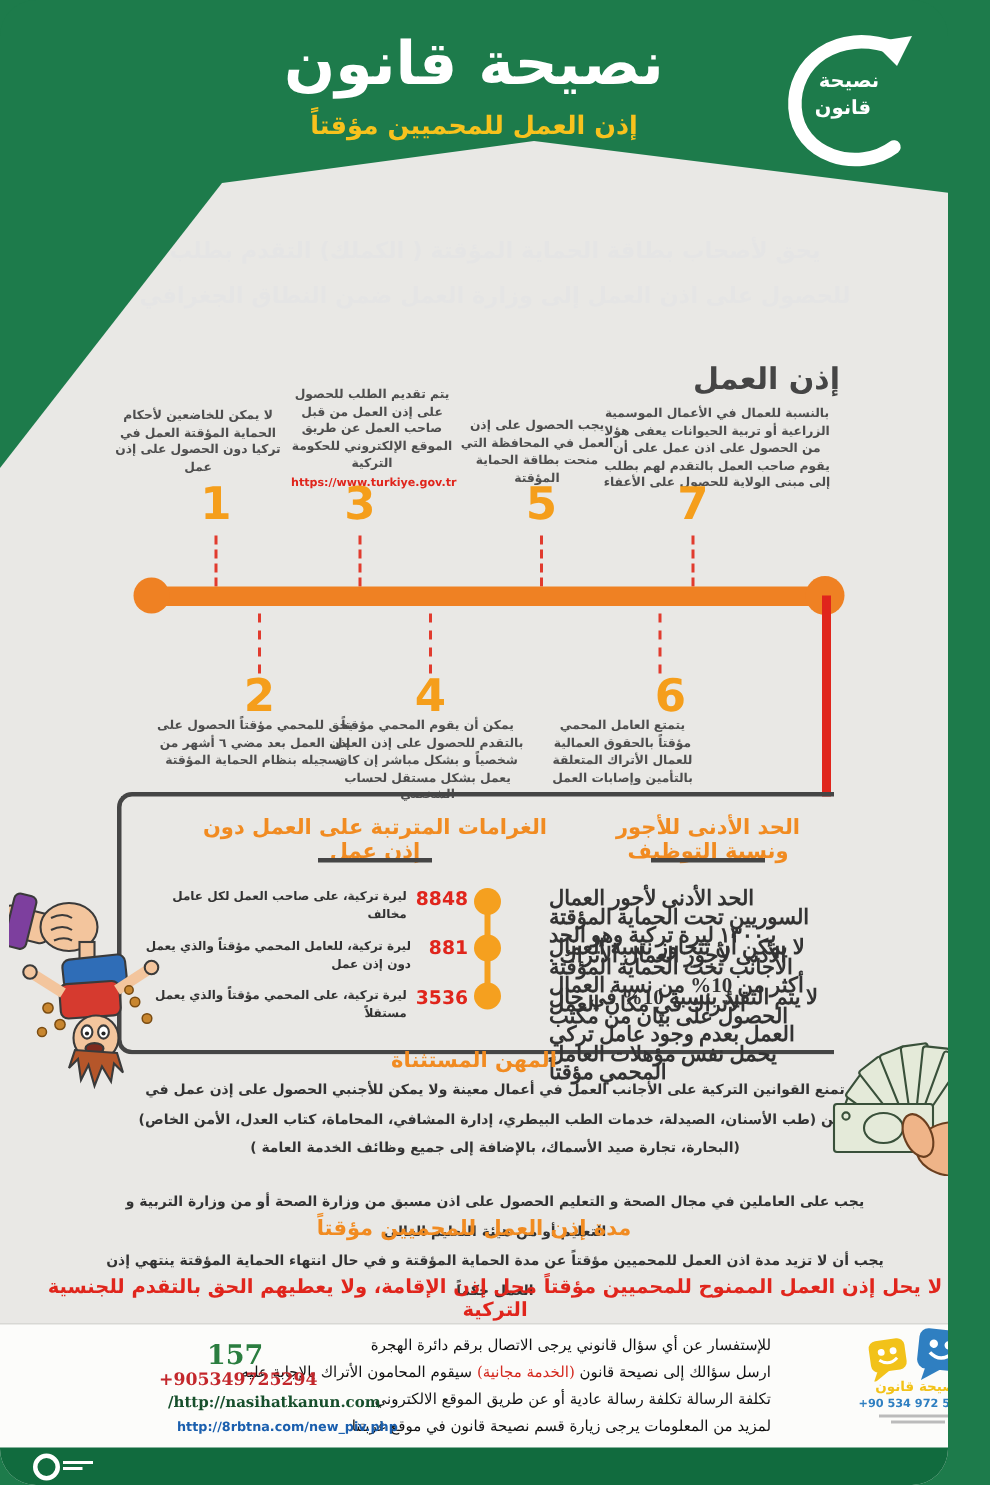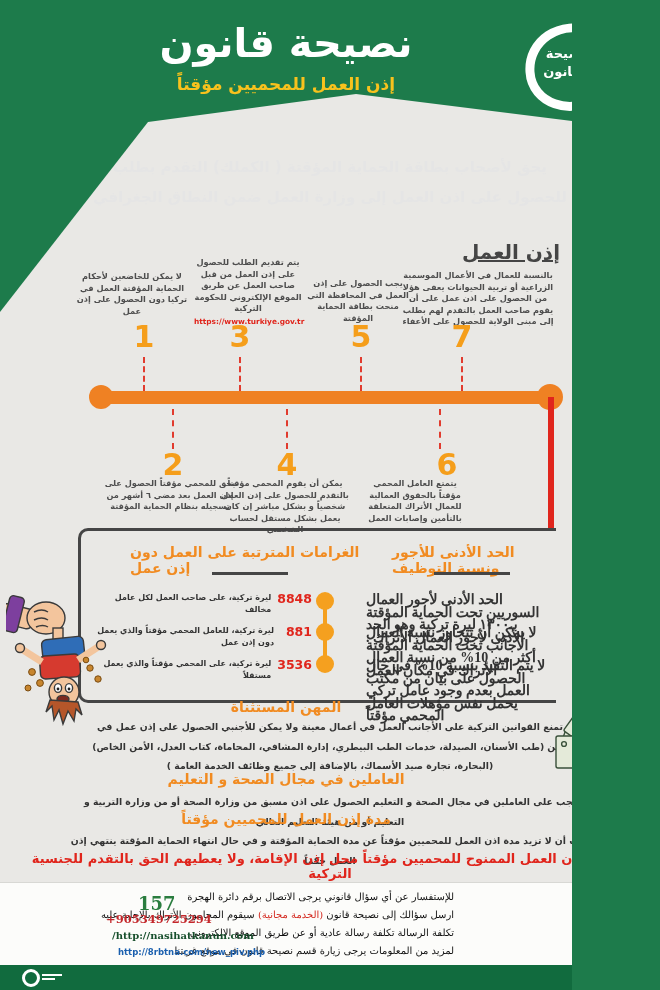--- a/index.html
+++ b/index.html
@@ -1,37 +1,37 @@
 <!DOCTYPE html>
 <html lang="ar"><head>
 <meta charset="utf-8">
 <style>
   html,body{margin:0;padding:0;background:#1d7b4b;}
-  #poster{position:relative;width:572px;height:990px;overflow:hidden;background:#1d7b4b;
-          font-family:"DejaVu Sans",sans-serif;}
+  #poster{position:relative;width:632px;height:990px;overflow:hidden;background:#1d7b4b;
+          font-family:"DejaVu Sans",sans-serif;border-radius:24px;}
   .abs{position:absolute;}
   #paper{position:absolute;inset:0;background:#e9e8e5;
          clip-path:polygon(0px 312px,148px 122px,356px 94px,660px 132px,660px 990px,0px 990px);
          filter:drop-shadow(0 0 5px rgba(0,0,0,.30));}
   .hdr-title{left:0;right:0;top:20px;text-align:center;color:#fff;font-size:40px;font-weight:bold;}
   .hdr-sub{left:0;right:0;top:74px;text-align:center;color:#f8c21d;font-size:17px;font-weight:bold;}
   .intro{left:60px;top:152px;width:540px;text-align:center;direction:rtl;
          font-size:15px;font-weight:bold;color:#e5e5e5;line-height:30px;}
   .permit-h{left:420px;top:240px;width:140px;direction:rtl;text-align:right;
-            font-size:20px;font-weight:bold;color:#454545;text-decoration:underline;}
+            font-size:20px;font-weight:bold;color:#454545;}
   .step-txt{direction:rtl;text-align:center;font-size:8.2px;font-weight:bold;color:#4e4e4e;line-height:11.5px;}
   .step-link{display:block;color:#e0251c;font-size:7.4px;font-weight:bold;direction:ltr;margin-top:2px;text-decoration:none;}
   .step-num{width:36px;text-align:center;font-size:30px;font-weight:bold;color:#f59e1b;line-height:30px;}
   .dotted{width:0;border-left:2.5px dashed #e13b2e;}
   .bar{left:101px;top:391px;width:450px;height:13px;background:#ef8123;border-radius:7px;}
   .cap{background:#ef8123;border-radius:50%;}
   .redline{left:548px;top:397px;width:6px;height:134px;background:#e0251c;}
   .box{left:78px;top:528px;width:475px;height:169px;border:3px solid #454545;border-right:0;
        border-radius:10px 0 0 10px;}
-  .col-h{font-size:14px;font-weight:bold;color:#f18b21;direction:rtl;text-align:left;}
+  .col-h{font-size:14px;font-weight:bold;color:#f18b21;direction:rtl;text-align:center;}
   .underline{height:3px;background:#454545;}
   .wage-item{left:366px;width:184px;direction:rtl;text-align:left;font-size:14px;font-weight:bold;color:#333;line-height:12.5px;font-family:Liberation Serif, serif;}
   .dot{left:316px;width:18px;height:18px;border-radius:50%;background:#f5a01f;}
   .fine-row{left:88px;width:224px;display:flex;direction:rtl;gap:6px;align-items:flex-start;}
   .fine-amt{min-width:32px;font-size:12.5px;font-weight:bold;color:#e0251c;line-height:13px;}
   .fine-txt{flex:1;font-size:8px;font-weight:bold;color:#333;text-align:right;line-height:12px;}
   .sec-h{left:0;right:0;text-align:center;font-size:14px;font-weight:bold;color:#f18b21;direction:rtl;}
   .sec-l{left:70px;width:520px;text-align:center;direction:rtl;font-size:9.3px;font-weight:bold;color:#333;line-height:19.5px;}
   .warning{left:20px;width:620px;text-align:center;direction:rtl;font-size:13px;font-weight:bold;color:#e0251c;}
   .footer-band{left:0;top:882px;width:660px;height:83px;background:#fcfcfa;border-top:1px solid #d8d8d4;}
@@ -133,21 +133,20 @@
     <span class="fine-txt">ليرة تركية، على المحمي مؤقتاً والذي يعمل مستقلاً</span>
   </div>
 
   <div class="abs sec-h" style="top:699px;">المهن المستثناة</div>
   <div class="abs sec-l" style="top:717px;">
     <div>تمنع القوانين التركية على الأجانب العمل في أعمال معينة ولا يمكن للأجنبي الحصول على إذن عمل في</div>
     <div>مهن (طب الأسنان، الصيدلة، خدمات الطب البيطري، إدارة المشافي، المحاماة، كتاب العدل، الأمن الخاص)</div>
     <div>(البحارة، تجارة صيد الأسماك، بالإضافة إلى جميع وظائف الخدمة العامة )</div>
   </div>
 
-  <div class="abs sec-h" style="top:771px;">العاملين في مجال الصحة و التعليم</div>
   <div class="abs sec-l" style="top:792px;">يجب على العاملين في مجال الصحة و التعليم الحصول على اذن مسبق من وزارة الصحة أو من وزارة التربية و التعليم أو من هيئة التعليم العالي</div>
 
   <div class="abs sec-h" style="top:811px;">مدة إذن العمل للمحميين مؤقتاً</div>
   <div class="abs sec-l" style="top:831px;">يجب أن لا تزيد مدة اذن العمل للمحميين مؤقتاً عن مدة الحماية المؤقتة و في حال انتهاء الحماية المؤقتة ينتهي إذن العمل حكماً</div>
 
   <div class="abs warning" style="top:851px;">لا يحل إذن العمل الممنوح للمحميين مؤقتاً محل إذن الإقامة، ولا يعطيهم الحق بالتقدم للجنسية التركية</div>
 
   <svg class="abs" style="left:6px;top:586px;" width="108" height="152" viewBox="0 0 108 152">
     <g stroke="#3a3a3a" stroke-width="1.4">
       <rect x="-6" y="20" width="34" height="20" rx="6" transform="rotate(14 10 30)" fill="#f3c59d"></rect>

